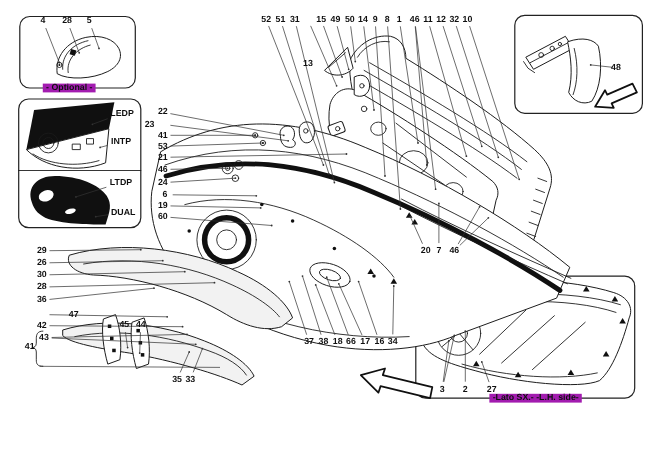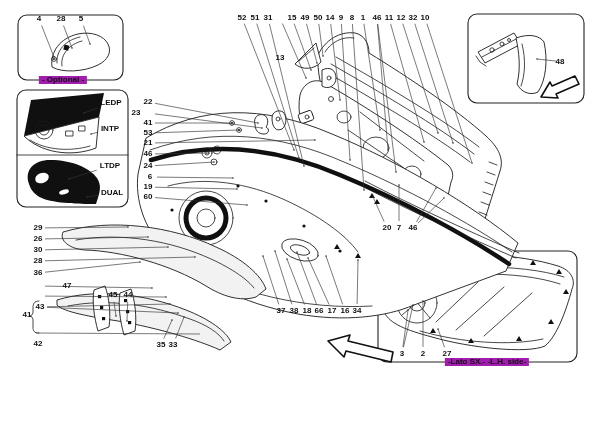--- a/index.html
+++ b/index.html
@@ -340,21 +340,21 @@
       <span class="callout" style="left: 148px; top: 166px;">24</span>
       <span class="callout" style="left: 150px; top: 177px;">6</span>
       <span class="callout" style="left: 148px; top: 187px;">19</span>
       <span class="callout" style="left: 148px; top: 197px;">60</span>
       <span class="callout" style="left: 38px; top: 228px;">29</span>
       <span class="callout" style="left: 38px; top: 239px;">26</span>
       <span class="callout" style="left: 38px; top: 250px;">30</span>
       <span class="callout" style="left: 38px; top: 261px;">28</span>
       <span class="callout" style="left: 38px; top: 273px;">36</span>
       <span class="callout" style="left: 39px; top: 286px; margin-left: 28px;">47</span>
-      <span class="callout" style="left: 38px; top: 296px; margin-top: 48px;">42</span>
+      <span class="callout" style="left: 38px; top: 296px;">42</span>
       <span class="callout" style="left: 40px; top: 307px;">43</span>
       <span class="callout" style="left: 27px; top: 315px;">41</span>
       <span class="callout" style="left: 113px; top: 295px;">45</span>
       <span class="callout" style="left: 128px; top: 295px;">44</span>
       <span class="callout" style="left: 161px; top: 345px;">35</span>
       <span class="callout" style="left: 173px; top: 345px;">33</span>
       <span class="callout" style="left: 281px; top: 311px;">37</span>
       <span class="callout" style="left: 294px; top: 311px;">38</span>
       <span class="callout" style="left: 307px; top: 311px;">18</span>
       <span class="callout" style="left: 319px; top: 311px;">66</span>

